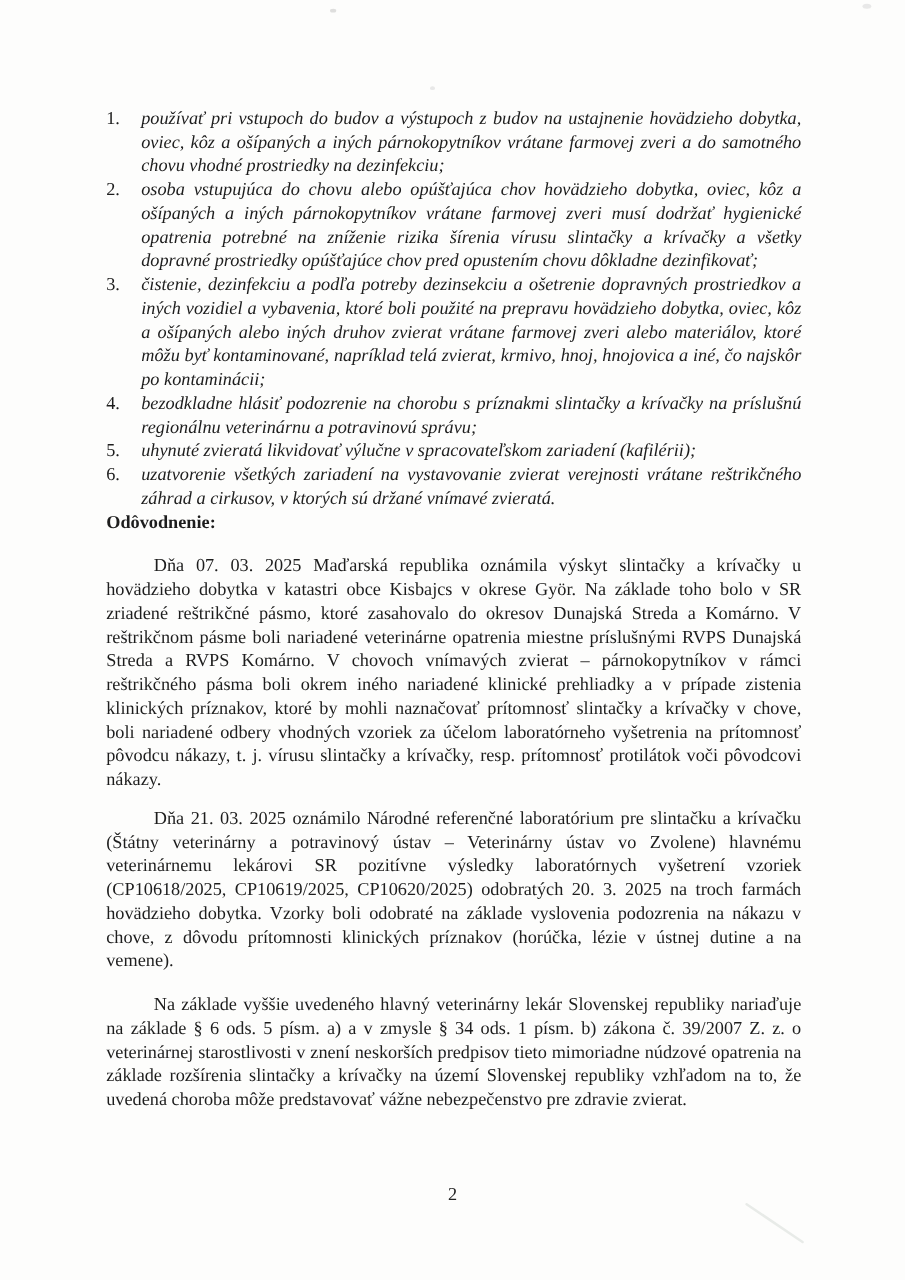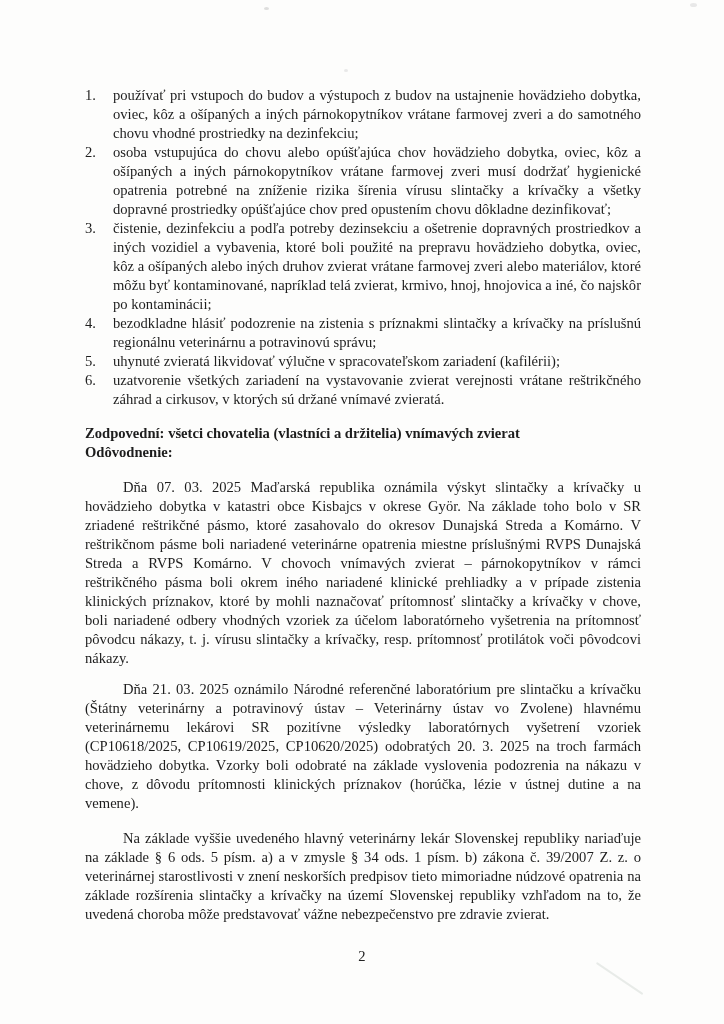--- a/index.html
+++ b/index.html
@@ -30,20 +30,21 @@
     display: flex;
     align-items: flex-start;
   }
   .olist-item .num {
     flex: 0 0 28px;
     text-align: left;
   }
   .olist-item .txt {
     flex: 1 1 auto;
     text-align: justify;
+    font-style: italic;
   }
   .heading {
     font-weight: bold;
     margin-top: 15px;
   }
   .heading2 {
     font-weight: bold;
   }
   .para {
     text-align: justify;
@@ -108,36 +109,35 @@
         <span class="txt">osoba vstupujúca do chovu alebo opúšťajúca chov hovädzieho dobytka, oviec, kôz a ošípaných a iných párnokopytníkov vrátane farmovej zveri musí dodržať hygienické opatrenia potrebné na zníženie rizika šírenia vírusu slintačky a krívačky a všetky dopravné prostriedky opúšťajúce chov pred opustením chovu dôkladne dezinfikovať;</span>
       </div>
 
       <div class="olist-item">
         <span class="num">3.</span>
         <span class="txt">čistenie, dezinfekciu a podľa potreby dezinsekciu a ošetrenie dopravných prostriedkov a iných vozidiel a vybavenia, ktoré boli použité na prepravu hovädzieho dobytka, oviec, kôz a ošípaných alebo iných druhov zvierat vrátane farmovej zveri alebo materiálov, ktoré môžu byť kontaminované, napríklad telá zvierat, krmivo, hnoj, hnojovica a iné, čo najskôr po kontaminácii;</span>
       </div>
 
       <div class="olist-item">
         <span class="num">4.</span>
-        <span class="txt">bezodkladne hlásiť podozrenie na zistenia s príznakmi slintačky a krívačky na príslušnú regionálnu veterinárnu a potravinovú správu;</span>
+        <span class="txt">bezodkladne hlásiť podozrenie na chorobu s príznakmi slintačky a krívačky na príslušnú regionálnu veterinárnu a potravinovú správu;</span>
       </div>
 
       <div class="olist-item">
         <span class="num">5.</span>
         <span class="txt">uhynuté zvieratá likvidovať výlučne v spracovateľskom zariadení (kafilérii);</span>
       </div>
 
       <div class="olist-item">
         <span class="num">6.</span>
         <span class="txt">uzatvorenie všetkých zariadení na vystavovanie zvierat verejnosti vrátane reštrikčného záhrad a cirkusov, v ktorých sú držané vnímavé zvieratá.</span>
       </div>
 
     </div>
 
-    <div class="heading">Zodpovední: všetci chovatelia (vlastníci a držitelia) vnímavých zvierat</div>
 
     <div class="heading2">Odôvodnenie:</div>
 
     <p class="para p1">Dňa 07. 03. 2025 Maďarská republika oznámila výskyt slintačky a krívačky u hovädzieho dobytka v katastri obce Kisbajcs v okrese Györ. Na základe toho bolo v SR zriadené reštrikčné pásmo, ktoré zasahovalo do okresov Dunajská Streda a Komárno. V reštrikčnom pásme boli nariadené veterinárne opatrenia miestne príslušnými RVPS Dunajská Streda a RVPS Komárno. V chovoch vnímavých zvierat – párnokopytníkov v rámci reštrikčného pásma boli okrem iného nariadené klinické prehliadky a v prípade zistenia klinických príznakov, ktoré by mohli naznačovať prítomnosť slintačky a krívačky v chove, boli nariadené odbery vhodných vzoriek za účelom laboratórneho vyšetrenia na prítomnosť pôvodcu nákazy, t. j. vírusu slintačky a krívačky, resp. prítomnosť protilátok voči pôvodcovi nákazy.</p>
 
     <p class="para p2">Dňa 21. 03. 2025 oznámilo Národné referenčné laboratórium pre slintačku a krívačku (Štátny veterinárny a potravinový ústav – Veterinárny ústav vo Zvolene) hlavnému veterinárnemu lekárovi SR pozitívne výsledky laboratórnych vyšetrení vzoriek (CP10618/2025, CP10619/2025, CP10620/2025) odobratých 20. 3. 2025 na troch farmách hovädzieho dobytka. Vzorky boli odobraté na základe vyslovenia podozrenia na nákazu v chove, z dôvodu prítomnosti klinických príznakov (horúčka, lézie v ústnej dutine a na vemene).</p>
 
     <p class="para p3">Na základe vyššie uvedeného hlavný veterinárny lekár Slovenskej republiky nariaďuje na základe § 6 ods. 5 písm. a) a v zmysle § 34 ods. 1 písm. b) zákona č. 39/2007 Z. z. o veterinárnej starostlivosti v znení neskorších predpisov tieto mimoriadne núdzové opatrenia na základe rozšírenia slintačky a krívačky na území Slovenskej republiky vzhľadom na to, že uvedená choroba môže predstavovať vážne nebezpečenstvo pre zdravie zvierat.</p>
 
   </div>

